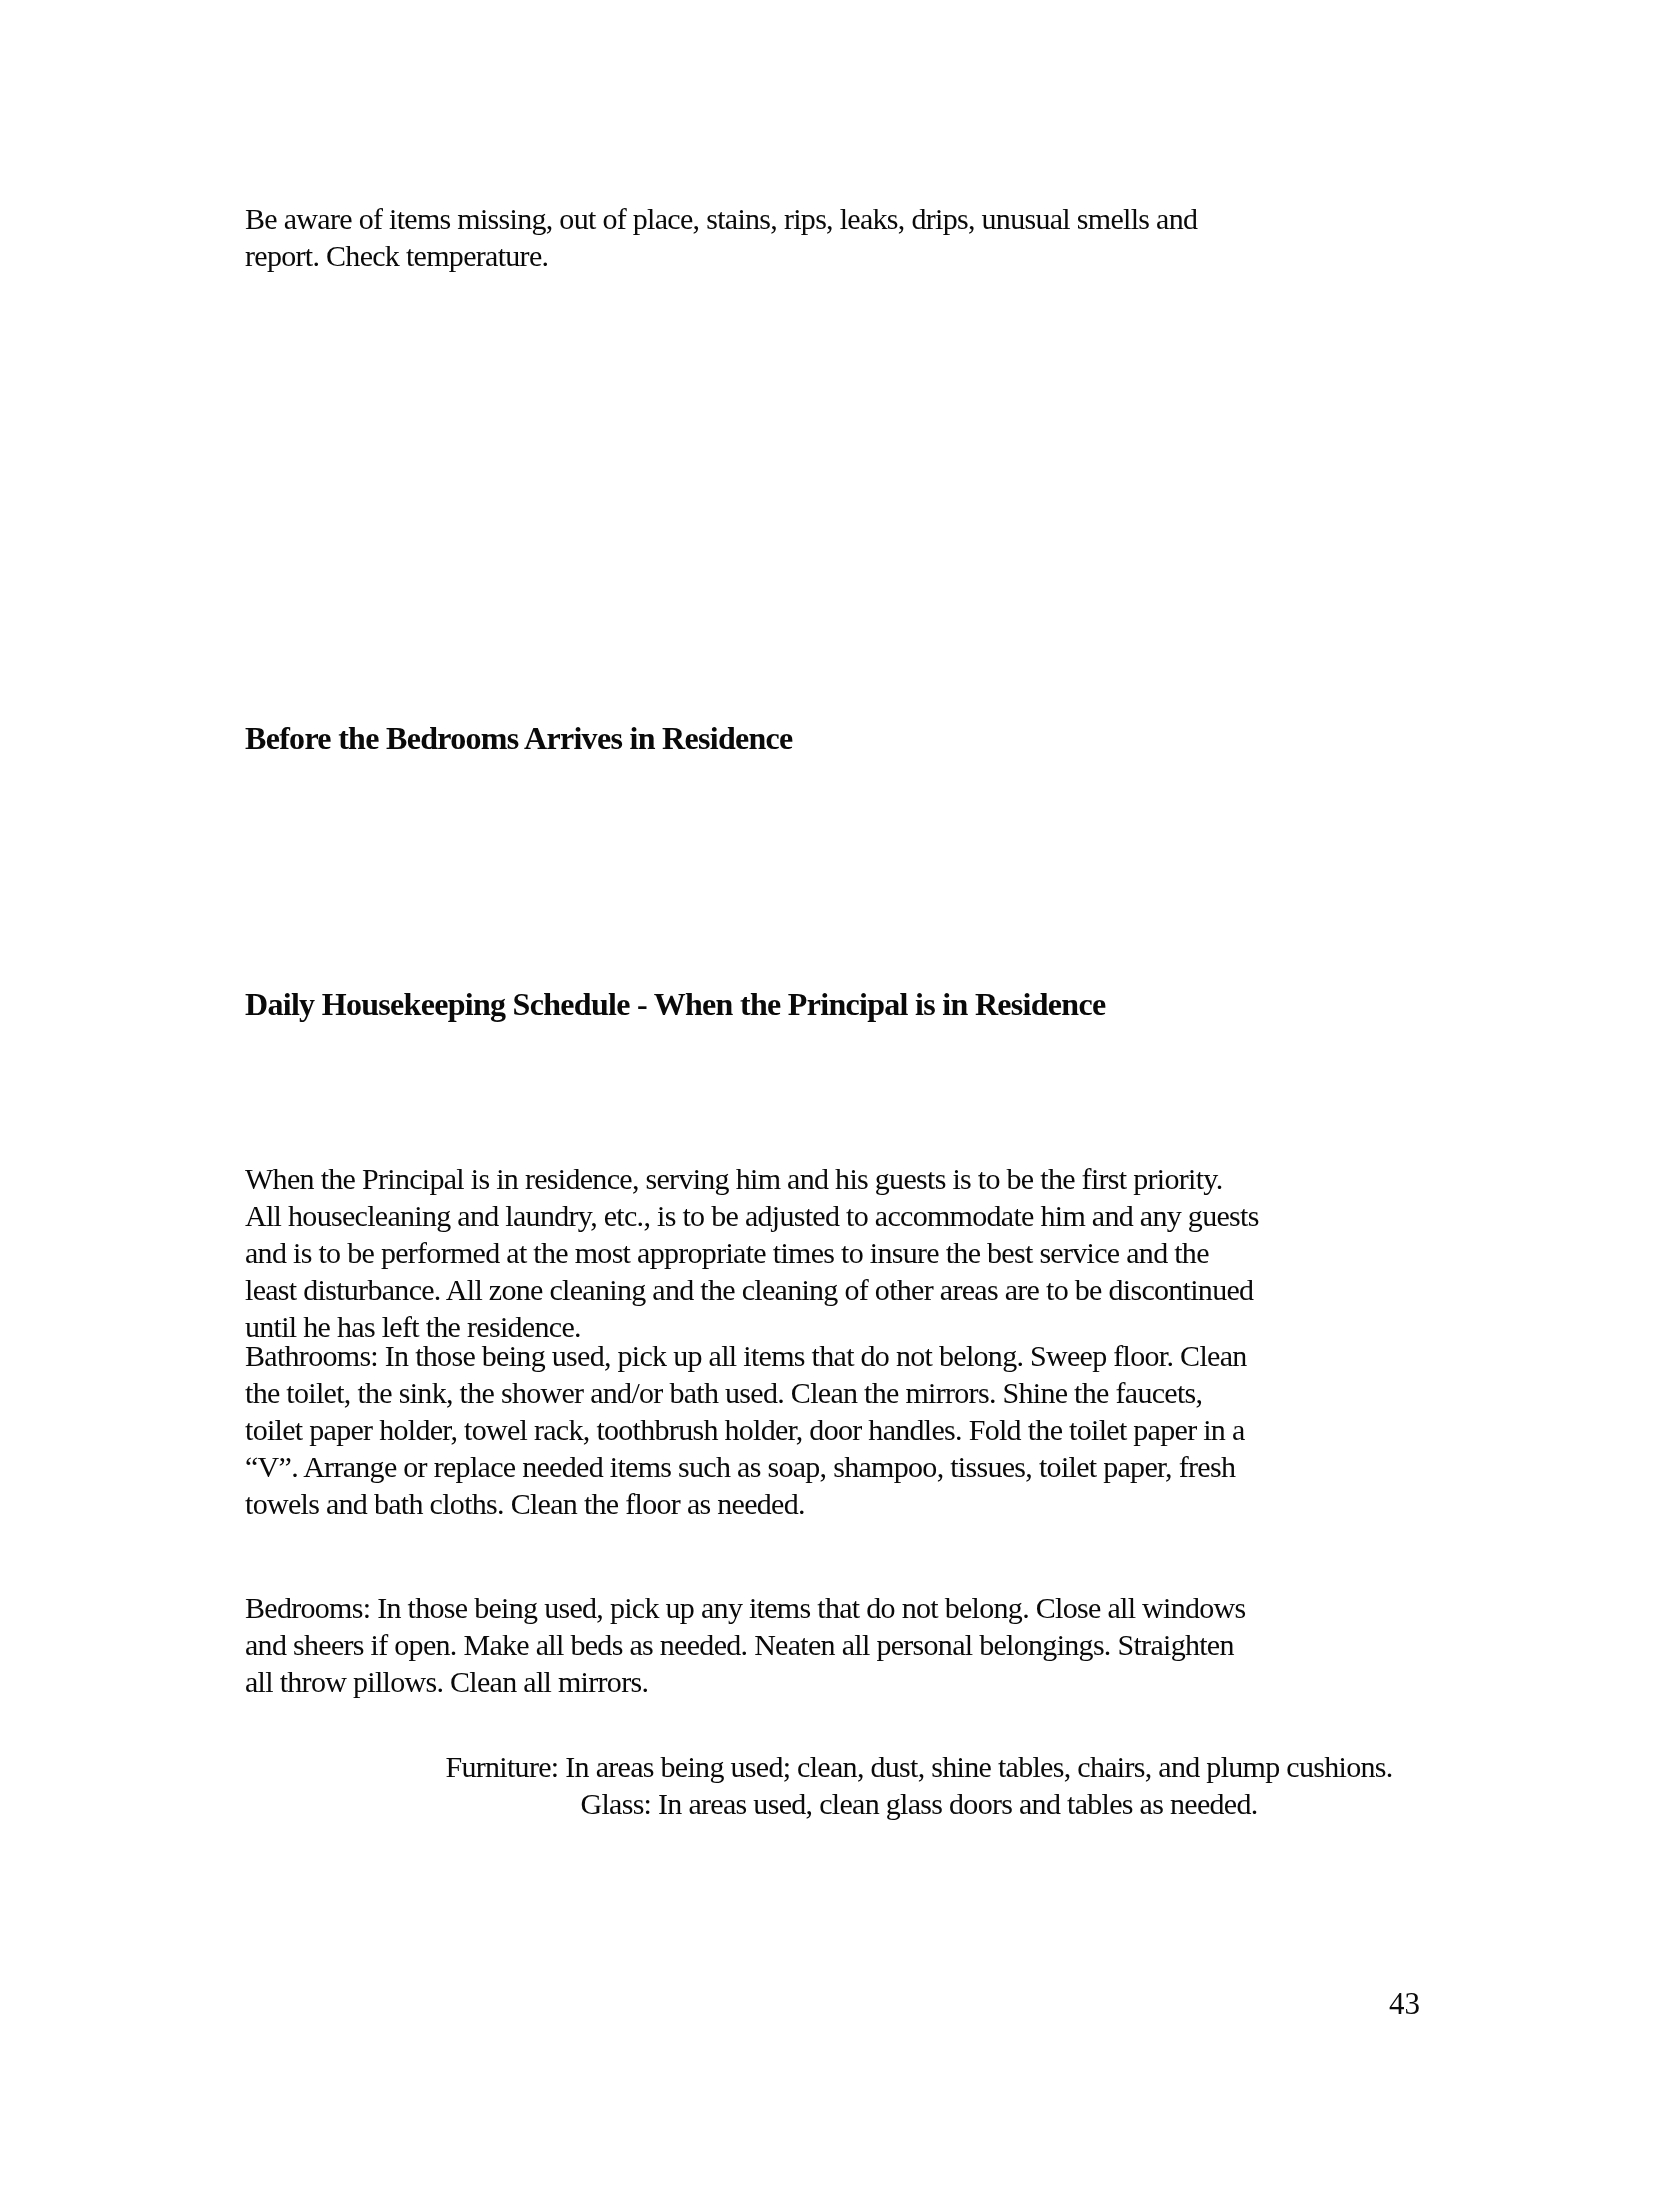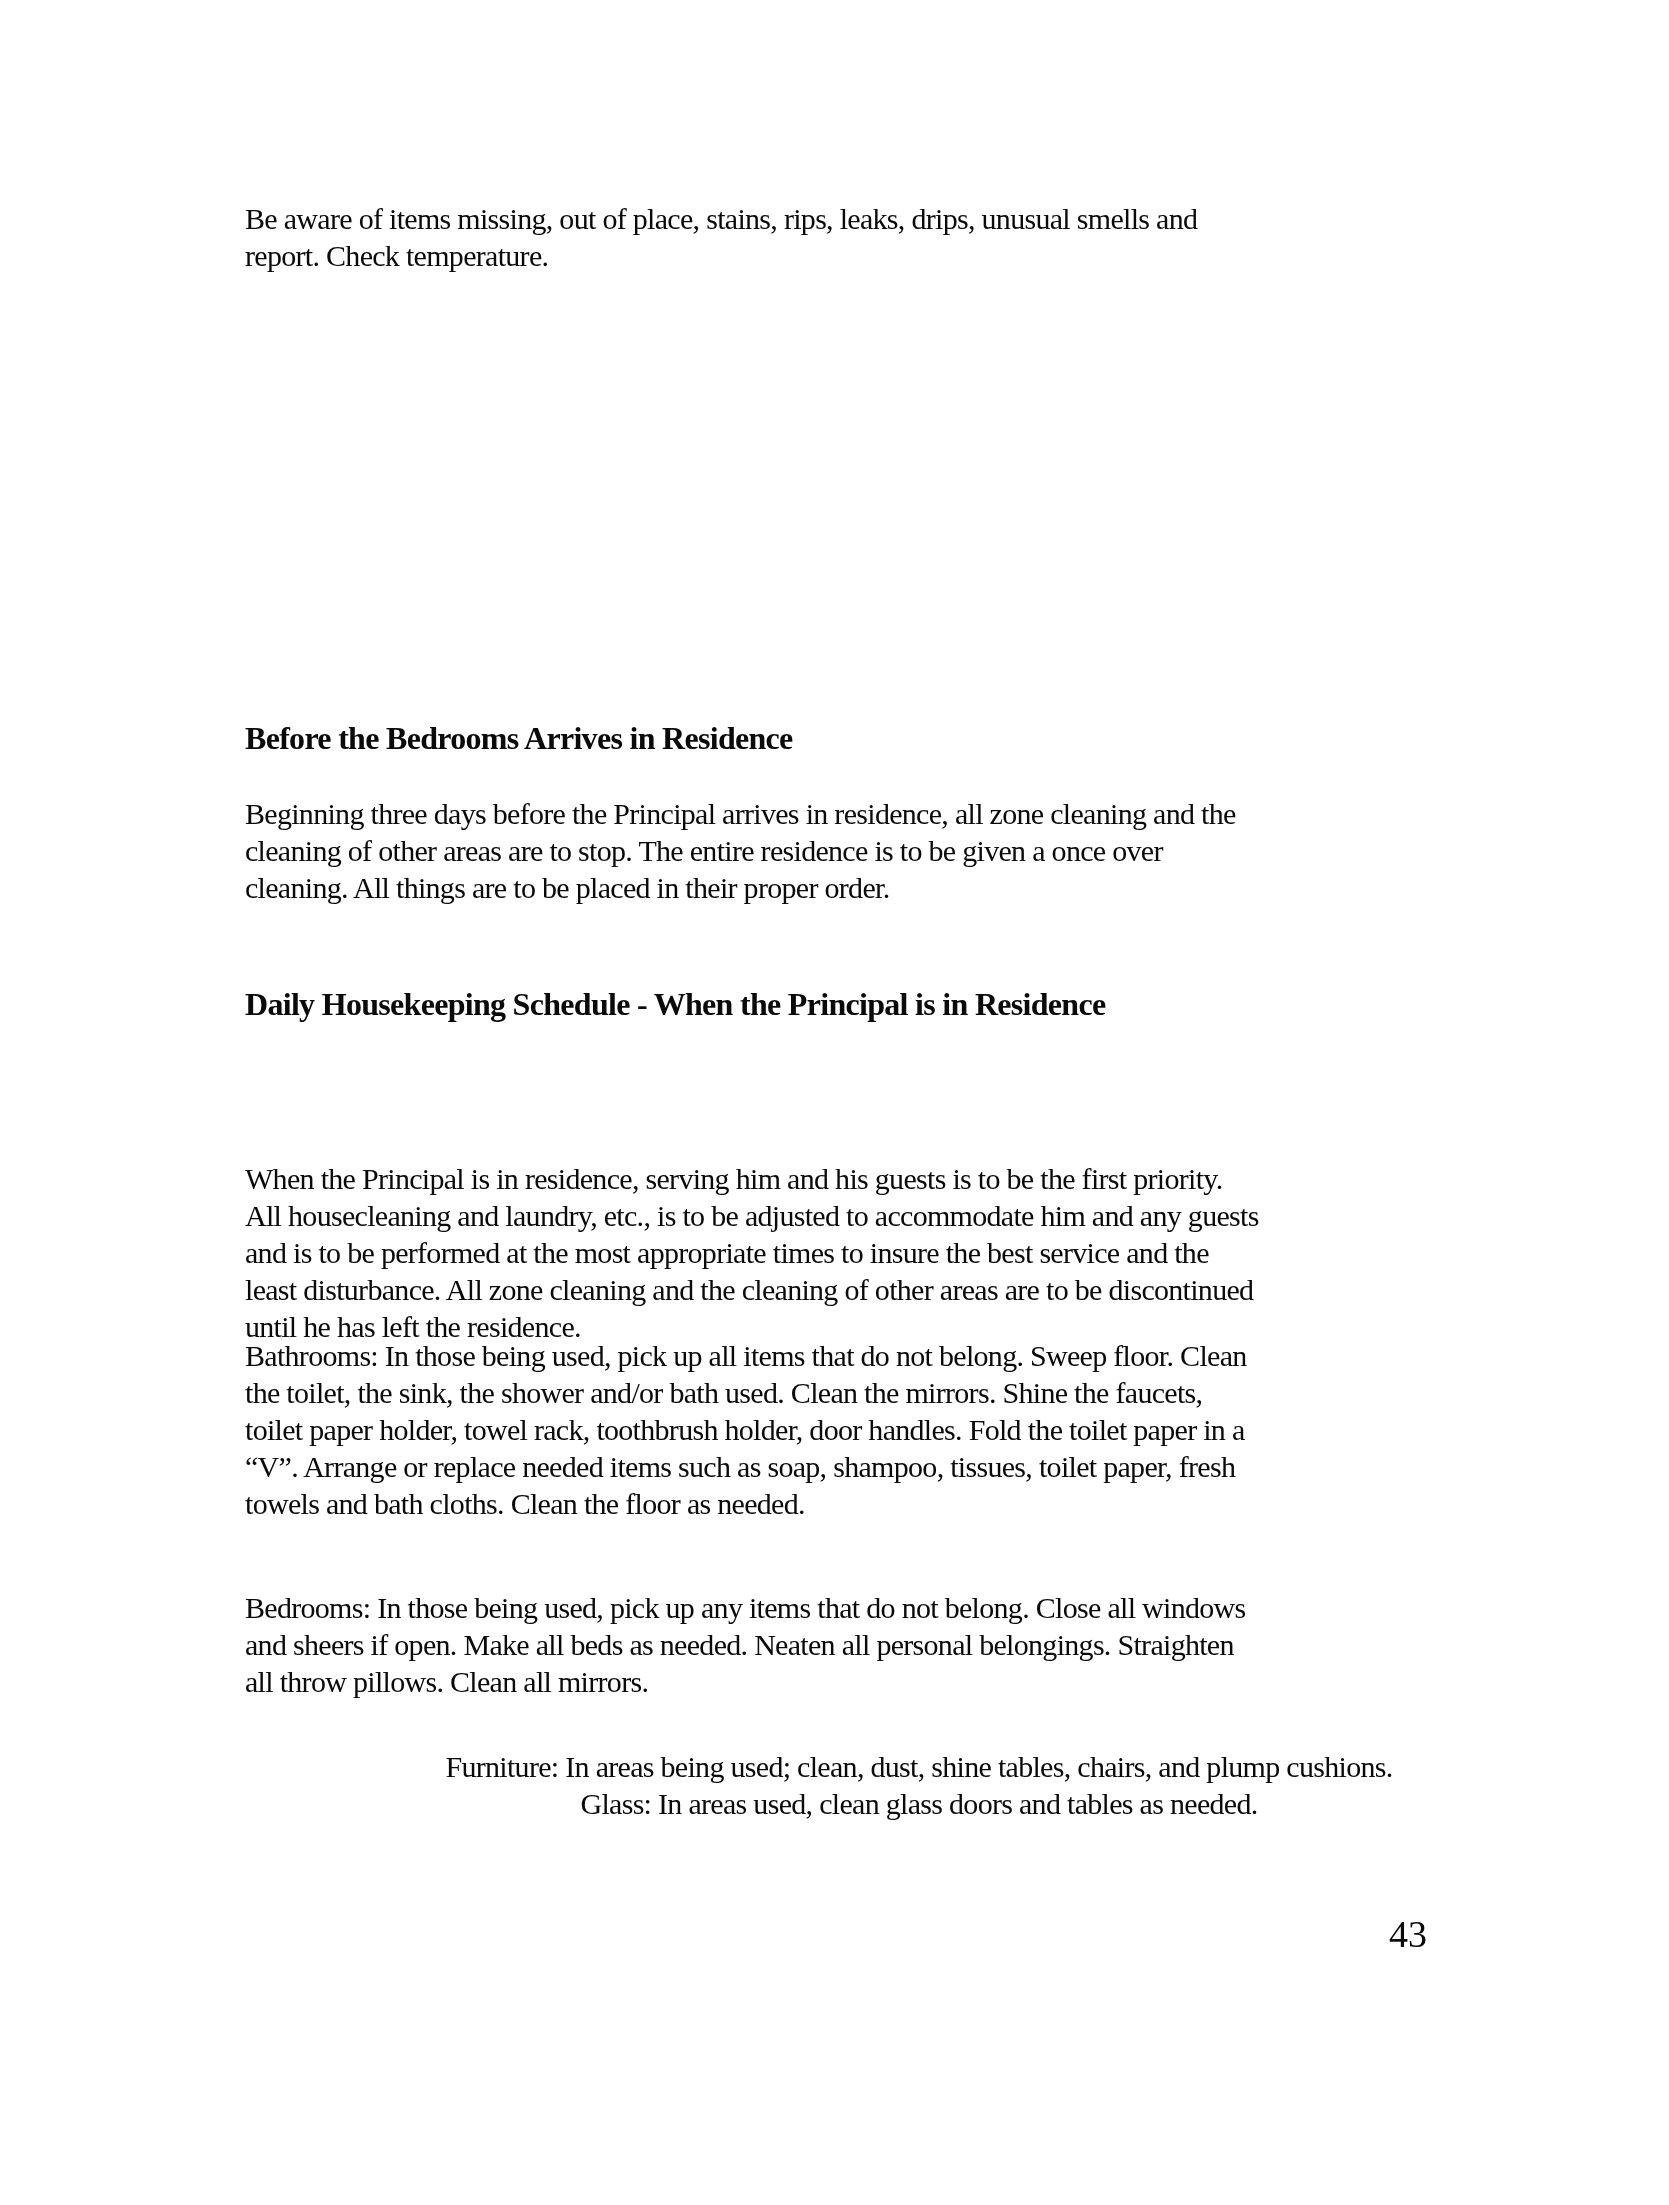--- a/index.html
+++ b/index.html
@@ -27,22 +27,22 @@
     color: #0a0a0a;
   }
   .heading {
     font-weight: bold;
     font-size: 32px;
     letter-spacing: -0.7px;
   }
   .page-number {
     position: absolute;
     left: 1389px;
-    top: 1916px;
-    font-size: 38px;
+    top: 1985px;
+    font-size: 31px;
     line-height: 37px;
     color: #0a0a0a;
   }
   .bates-stamp {
     position: absolute;
     right: 9.8px;
     top: 2145px;
     font-family: Liberation Serif, serif;
     font-size: 38px;
     line-height: 43px;
@@ -53,23 +53,20 @@
 </head>
 <body>
 
 <div class="page">
 
   <div class="textblock" style="top:200px;">Be aware of items missing, out of place, stains, rips, leaks, drips, unusual smells and
 report. Check temperature.</div>
 
   <div class="textblock heading" style="top:720px;">Before the Bedrooms Arrives in Residence</div>
 
-  <div class="textblock" style="top:795px;">Beginning three days before the Principal arrives in residence, all zone cleaning and the
-cleaning of other areas are to stop. The entire residence is to be given a once over
-cleaning. All things are to be placed in their proper order.</div>
 
   <div class="textblock heading" style="top:986px;">Daily Housekeeping Schedule - When the Principal is in Residence</div>
 
 
   <div class="textblock" style="top:1136px;margin-top:24px;">When the Principal is in residence, serving him and his guests is to be the first priority.
 All housecleaning and laundry, etc., is to be adjusted to accommodate him and any guests
 and is to be performed at the most appropriate times to insure the best service and the
 least disturbance. All zone cleaning and the cleaning of other areas are to be discontinued
 until he has left the residence.</div>
 

